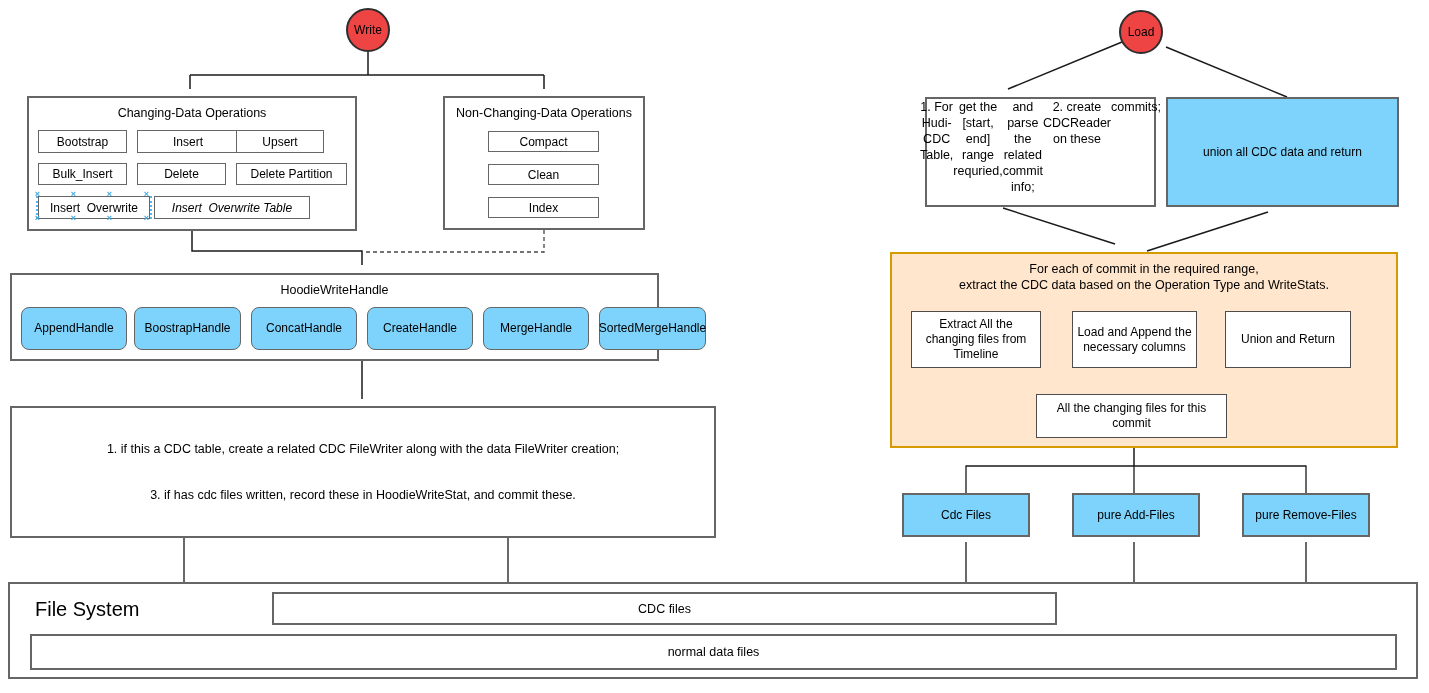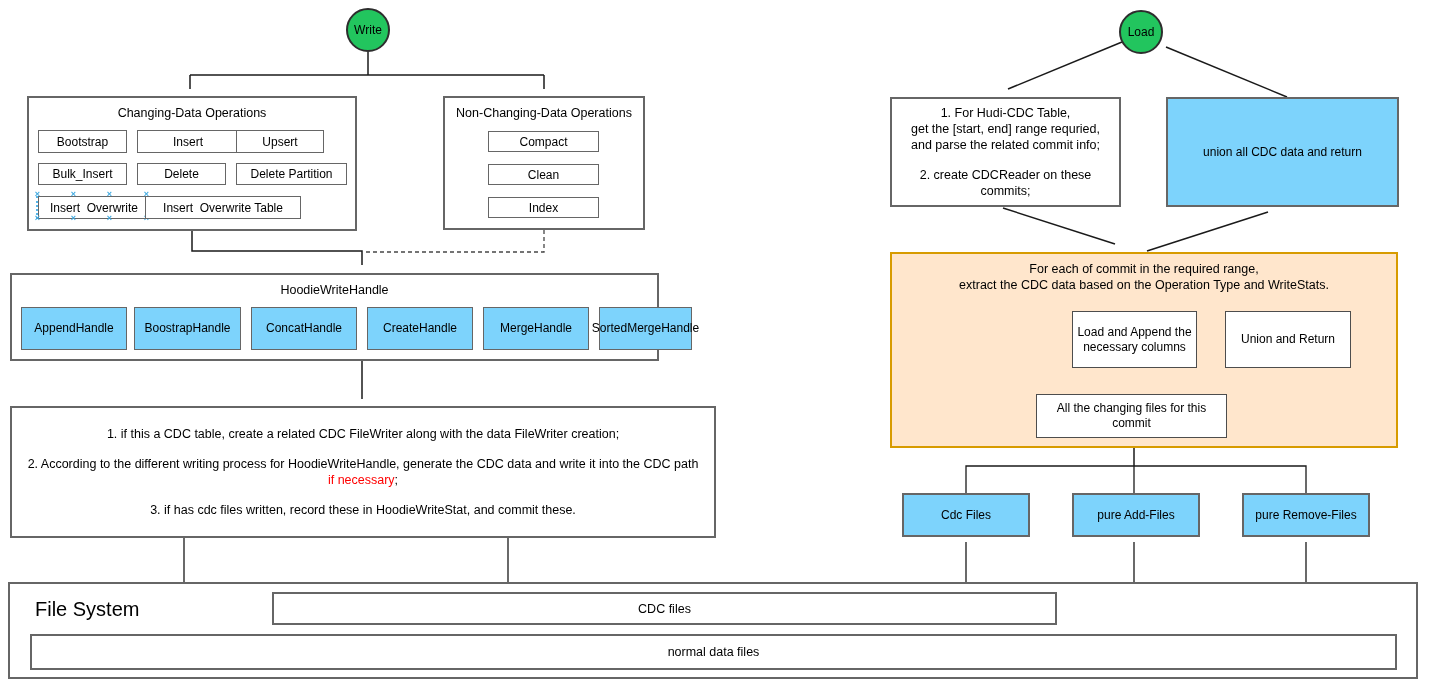--- a/index.html
+++ b/index.html
@@ -1,40 +1,40 @@
 <!DOCTYPE html>
 <html><head>
 <meta charset="utf-8">
 <style>
   * { margin:0; padding:0; box-sizing:border-box; }
   html,body { background:#fff; }
   body { font-family:"Liberation Sans", sans-serif; color:#000; }
   #canvas { position:relative; width:1429px; height:693px; background:#ffffff; overflow:hidden; }
 
   .node { position:absolute; background:#fff; border:2px solid #666; }
-  .circle { position:absolute; background:#22c55e; border:2px solid #2d2d2d; border-radius:50%;
+  .circle { position:absolute; background:#ef4444; border:2px solid #2d2d2d; border-radius:50%;
             display:flex; align-items:center; justify-content:center; font-size:12px; }
   .container-title { text-align:center; font-size:12.5px; padding-top:8px; }
   .btn { position:absolute; background:#fff; border:1.5px solid #666;
          display:flex; align-items:center; justify-content:center; font-size:12px; white-space:pre; }
   .lbl-box { position:absolute; background:#7dd3fc; border:2px solid #666;
              display:flex; align-items:center; justify-content:center;
              text-align:center; font-size:12px; line-height:15px; }
-  .thin { border-width:1.5px; }
+  .thin { border-width:1.5px;border-radius:8px; }
   svg.wires { position:absolute; left:0; top:0; width:1429px; height:693px; }
   svg.wires path { fill:none; }
 
   
   #steps-box { display:flex; flex-direction:column; justify-content:space-evenly;
                text-align:center; font-size:12.5px; line-height:16px; padding:4px 6px; }
   .red { color:#ff0000; }
 
   
-  #prepare-box { display:flex; flex-direction:column; justify-content:center;
-                 text-align:center; font-size:12.5px; line-height:16px; }
+  #prepare-box { display:flex; justify-content:center;
+                 text-align:center; font-size:12.5px; line-height:16px;margin-left:35px; }
   .gap-line { height:14px; }
 
   
   #orange-box { background:#ffe6cc; border:2px solid #d79b00; }
   #orange-box .container-title { font-size:12.5px; line-height:16px; padding-top:7px; }
   .white-box { position:absolute; background:#fff; border:1.5px solid #4d4d4d;
                display:flex; align-items:center; justify-content:center;
                text-align:center; font-size:12px; line-height:15px; }
 
   
@@ -112,44 +112,41 @@
     <span class="sel-handle" style="left:-6px;  top:-7px;">×</span>
     <span class="sel-handle" style="left:30px;  top:-7px;">×</span>
     <span class="sel-handle" style="left:66px;  top:-7px;">×</span>
     <span class="sel-handle" style="left:103px; top:-7px;">×</span>
     <span class="sel-handle" style="left:-6px;  top:17px;">×</span>
     <span class="sel-handle" style="left:30px;  top:17px;">×</span>
     <span class="sel-handle" style="left:66px;  top:17px;">×</span>
     <span class="sel-handle" style="left:103px; top:17px;">×</span>
   </div>
 
-  <div class="btn" style="left:145px; top:196px; width:156px; height:23px;">Insert  Overwrite Table</div>
+  <div class="btn" style="left:154px; top:196px; width:156px; height:23px;font-style:italic;">Insert  Overwrite Table</div>
 
   <div class="node" style="left:443px; top:96px; width:202px; height:134px;">
     <div class="container-title">Non-Changing-Data Operations</div>
   </div>
   <div class="btn" style="left:488px; top:131px; width:111px; height:21px;">Compact</div>
   <div class="btn" style="left:488px; top:164px; width:111px; height:21px;">Clean</div>
   <div class="btn" style="left:488px; top:197px; width:111px; height:21px;">Index</div>
 
   <div class="node" style="left:10px; top:273px; width:649px; height:88px;">
     <div class="container-title">HoodieWriteHandle</div>
   </div>
   <div class="lbl-box thin" style="left:21px;  top:307px; width:106px; height:43px;">AppendHandle</div>
   <div class="lbl-box thin" style="left:134px; top:307px; width:107px; height:43px;">BoostrapHandle</div>
   <div class="lbl-box thin" style="left:251px; top:307px; width:106px; height:43px;">ConcatHandle</div>
   <div class="lbl-box thin" style="left:367px; top:307px; width:106px; height:43px;">CreateHandle</div>
   <div class="lbl-box thin" style="left:483px; top:307px; width:106px; height:43px;">MergeHandle</div>
-  <div class="lbl-box thin" style="left:599px; top:307px; width:93px; height:43px; padding:0 14px;">SortedMergeHandle</div>
+  <div class="lbl-box thin" style="left:599px; top:307px; width:107px; height:43px; padding:0 14px;">SortedMergeHandle</div>
 
   <div class="node" id="steps-box" style="left:10px; top:406px; width:706px; height:132px;">
     <div>1. if this a CDC table, create a related CDC FileWriter along with the data FileWriter creation;</div>
-    <div style="max-width:680px; margin:0 auto;">
-      <span>2. According to the different writing process for HoodieWriteHandle, generate the CDC data and write it into the CDC path </span><span class="red">if necessary</span><span>;</span>
-    </div>
     <div>3. if has cdc files written, record these in HoodieWriteStat, and commit these.</div>
   </div>
 
   <div class="circle" style="left:1119px; top:10px; width:44px; height:44px;">Load</div>
 
   <div class="node" id="prepare-box" style="left:890px; top:97px; width:231px; height:110px;">
     <div>1. For Hudi-CDC Table,</div>
     <div>get the [start, end] range requried,</div>
     <div>and parse the related commit info;</div>
     <div class="gap-line"></div>
@@ -158,20 +155,21 @@
   </div>
 
   <div class="lbl-box" style="left:1166px; top:97px; width:233px; height:110px;">union all CDC data and return</div>
 
   <div class="node" id="orange-box" style="left:890px; top:252px; width:508px; height:196px;">
     <div class="container-title">
       <div>For each of commit in the required range,</div>
       <div>extract the CDC data based on the Operation Type and WriteStats.</div>
     </div>
   </div>
+  <div class="white-box" style="left:911px; top:311px; width:130px; height:57px; padding:0 4px;">Extract All the changing files from Timeline</div>
   <div class="white-box" style="left:1072px; top:311px; width:125px; height:57px; padding:0 2px;">Load and Append the necessary columns</div>
   <div class="white-box" style="left:1225px; top:311px; width:126px; height:57px;">Union and Return</div>
   <div class="white-box" style="left:1036px; top:394px; width:191px; height:44px; padding:0 17px;">All the changing files for this commit</div>
 
   <div class="lbl-box" style="left:902px; top:493px; width:128px; height:44px;">Cdc Files</div>
   <div class="lbl-box" style="left:1072px; top:493px; width:128px; height:44px;">pure Add-Files</div>
   <div class="lbl-box" style="left:1242px; top:493px; width:128px; height:44px;">pure Remove-Files</div>
 
   <div class="node" style="left:8px; top:582px; width:1410px; height:97px;"></div>
   <div id="fs-label">File System</div>

